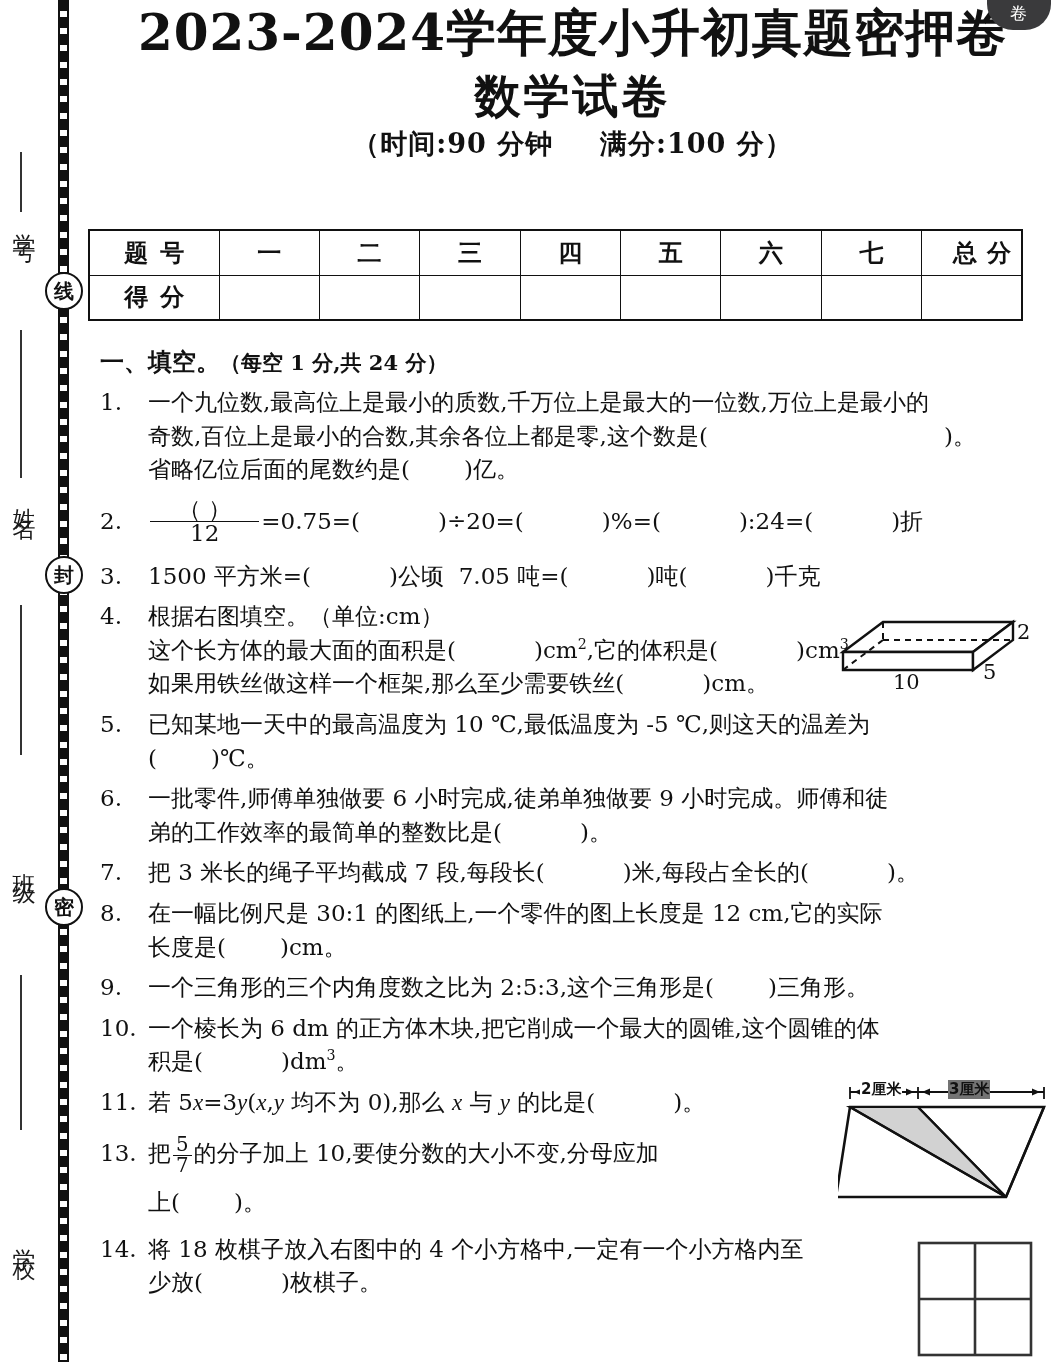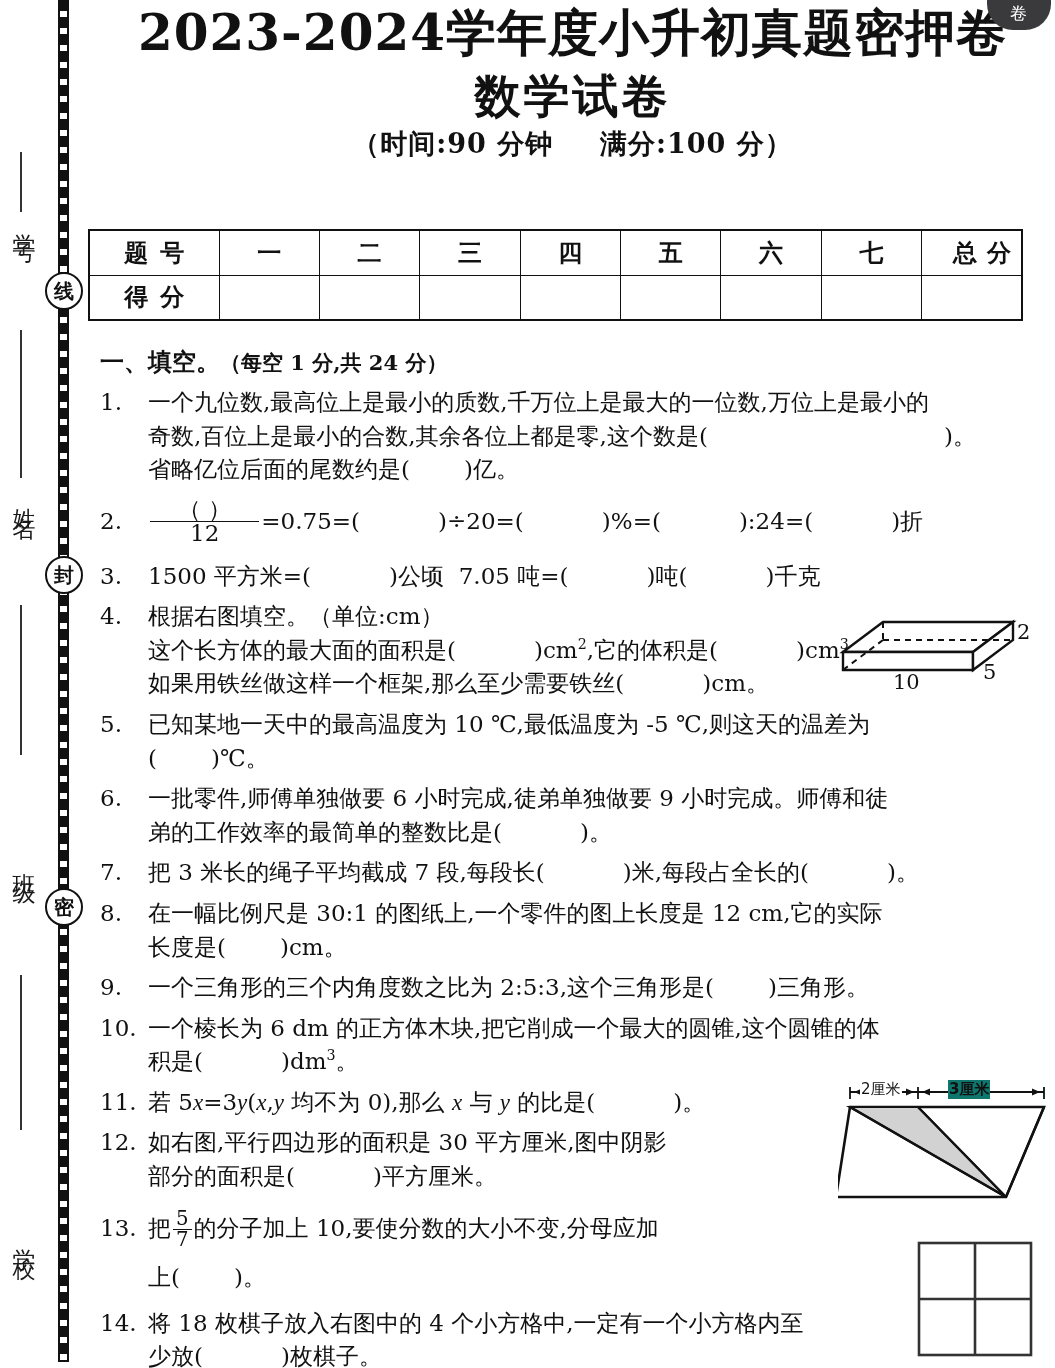--- a/index.html
+++ b/index.html
@@ -393,25 +393,20 @@
         <span class="qnum">10.</span>
         <span>一个棱长为 6 dm 的正方体木块,把它削成一个最大的圆锥,这个圆锥的体</span>
         <span class="line2"><span>积是(</span><span class="blank-m"></span><span>)dm</span><sup>3</sup><span>。</span></span>
       </li>
 
       <li class="q">
         <span class="qnum">11.</span>
         <span>若 5</span><em class="ital">x</em><span>=3</span><em class="ital">y</em><span>(</span><em class="ital">x</em><span>,</span><em class="ital">y</em><span> 均不为 0),那么 </span><em class="ital">x</em><span> 与 </span><em class="ital">y</em><span> 的比是(</span><span class="blank-m"></span><span>)。</span>
       </li>
 
-      <li class="q">
-        <span class="qnum">12.</span>
-        <span>如右图,平行四边形的面积是 30 平方厘米,图中阴影</span>
-        <span class="line2"><span>部分的面积是(</span><span class="blank-m"></span><span>)平方厘米。</span></span>
-      </li>
 
       <li class="q" style="margin-top:14px;line-height:1.75;">
         <span class="qnum">13.</span>
         <span>把</span><span class="frac"><span class="num">5</span><span class="den">7</span></span><span>的分子加上 10,要使分数的大小不变,分母应加</span>
         <span class="line2" style="margin-top:6px;"><span>上(</span><span class="blank-s"></span><span>)。</span></span>
       </li>
 
       <li class="q" style="margin-top:10px;">
         <span class="qnum">14.</span>
         <span>将 18 枚棋子放入右图中的 4 个小方格中,一定有一个小方格内至</span>
@@ -454,22 +449,22 @@
       <path d="M202,7 L194,3.5 L194,10.5 Z" fill="#111"></path>
 
       <polygon points="12,22 206,22 168,112 -2,112" fill="#fff" stroke="#111" stroke-width="2.6"></polygon>
 
       <polygon points="12,22 80,22 168,112" fill="#d2d2d2" stroke="#111" stroke-width="2.2"></polygon>
 
       <line x1="168" y1="112" x2="12" y2="22" stroke="#111" stroke-width="2.2"></line>
       <line x1="168" y1="112" x2="80" y2="22" stroke="#111" stroke-width="2.2"></line>
       <line x1="168" y1="112" x2="206" y2="22" stroke="#111" stroke-width="2.2"></line>
     </svg>
-    <span style="position:absolute;left:22px;top:-5px;font-size:15px;font-weight:normal;background:#fff;padding:0 1px;font-family:'DejaVu Sans','Liberation Sans',sans-serif;">2厘米</span>
-    <span style="position:absolute;left:110px;top:-5px;font-size:15px;font-weight:bold;background:#0f766e;padding:0 1px;font-family:'DejaVu Sans','Liberation Sans',sans-serif;">3厘米</span>
+    <span style="position:absolute;left:22px;top:-5px;font-size:15px;font-weight:bold;background:#fff;padding:0 1px;font-family:'DejaVu Sans','Liberation Sans',sans-serif;">2厘米</span>
+    <span style="position:absolute;left:110px;top:-5px;font-size:15px;font-weight:bold;background:#737373;padding:0 1px;font-family:'DejaVu Sans','Liberation Sans',sans-serif;">3厘米</span>
   </div>
 
   <div class="fig" id="fig-grid">
     <svg width="118" height="118" viewBox="0 0 118 118">
       <rect x="3" y="3" width="112" height="112" fill="#fff" stroke="#333" stroke-width="2.6"></rect>
       <line x1="59" y1="3" x2="59" y2="115" stroke="#333" stroke-width="2.6"></line>
       <line x1="3" y1="59" x2="115" y2="59" stroke="#333" stroke-width="2.6"></line>
     </svg>
   </div>
 

